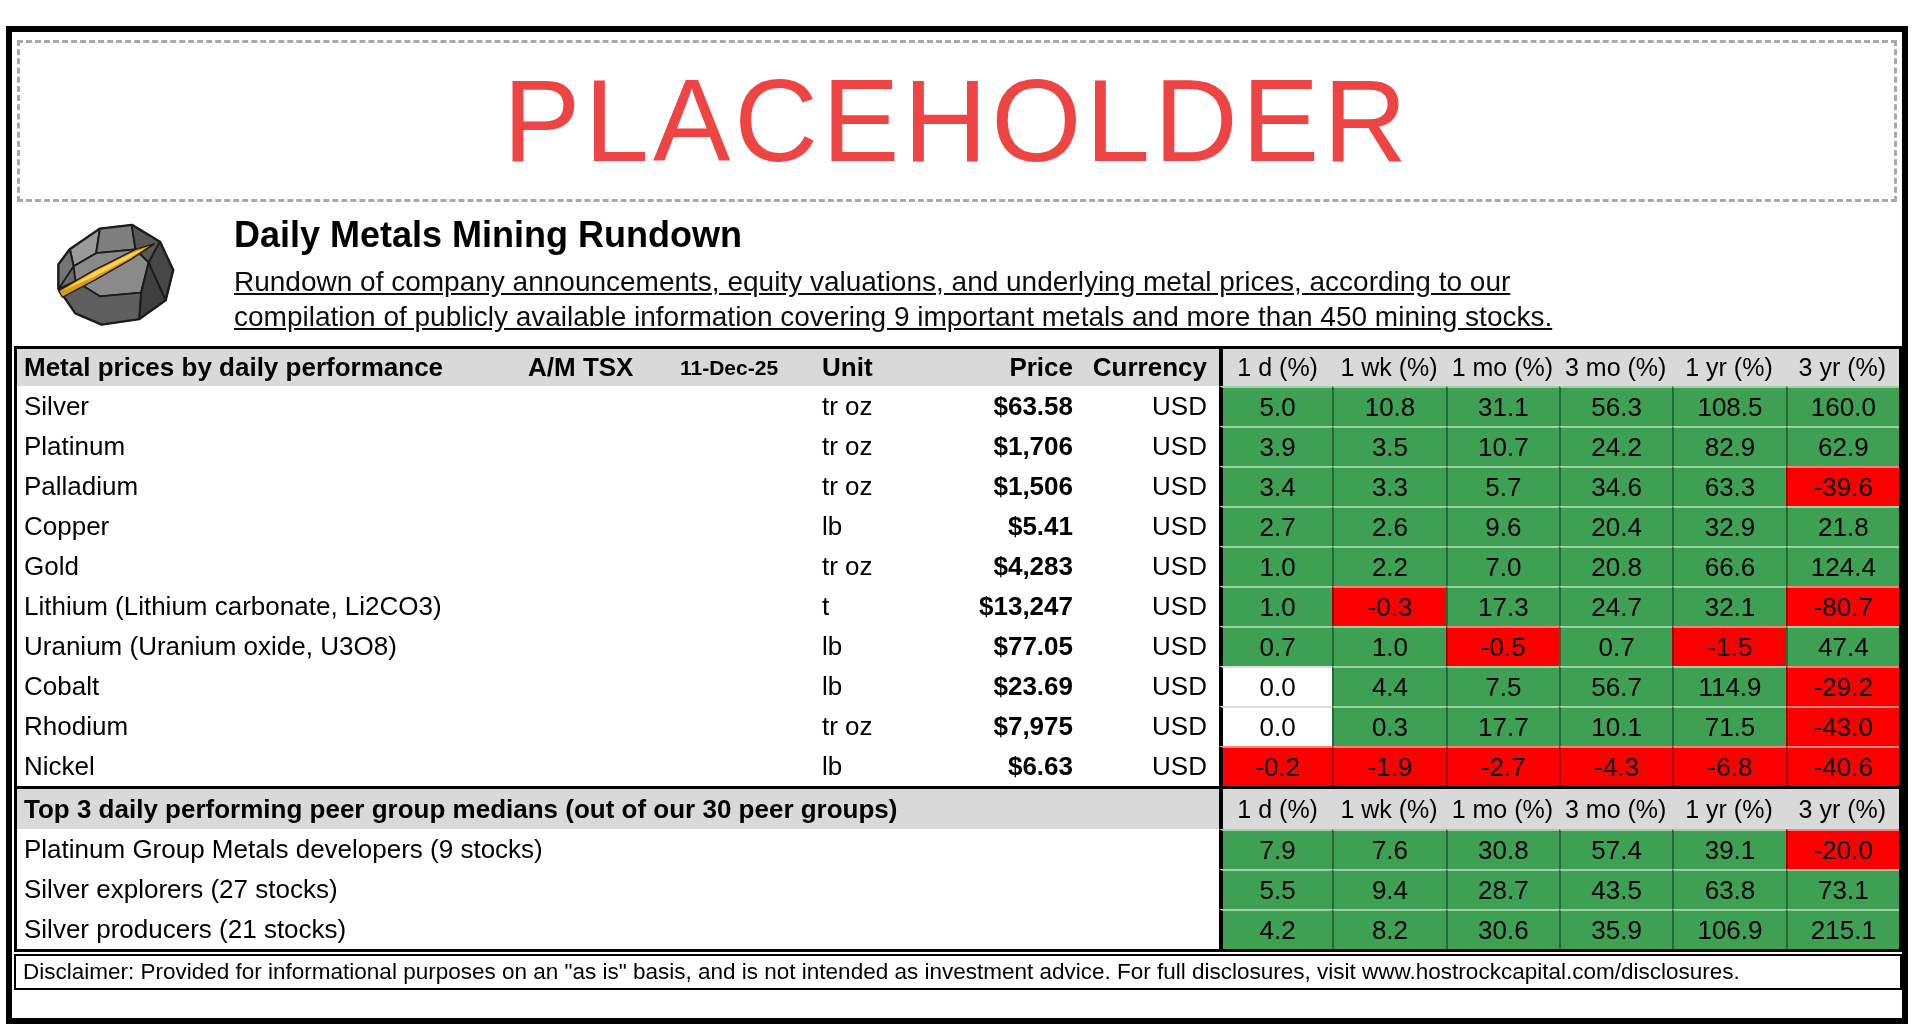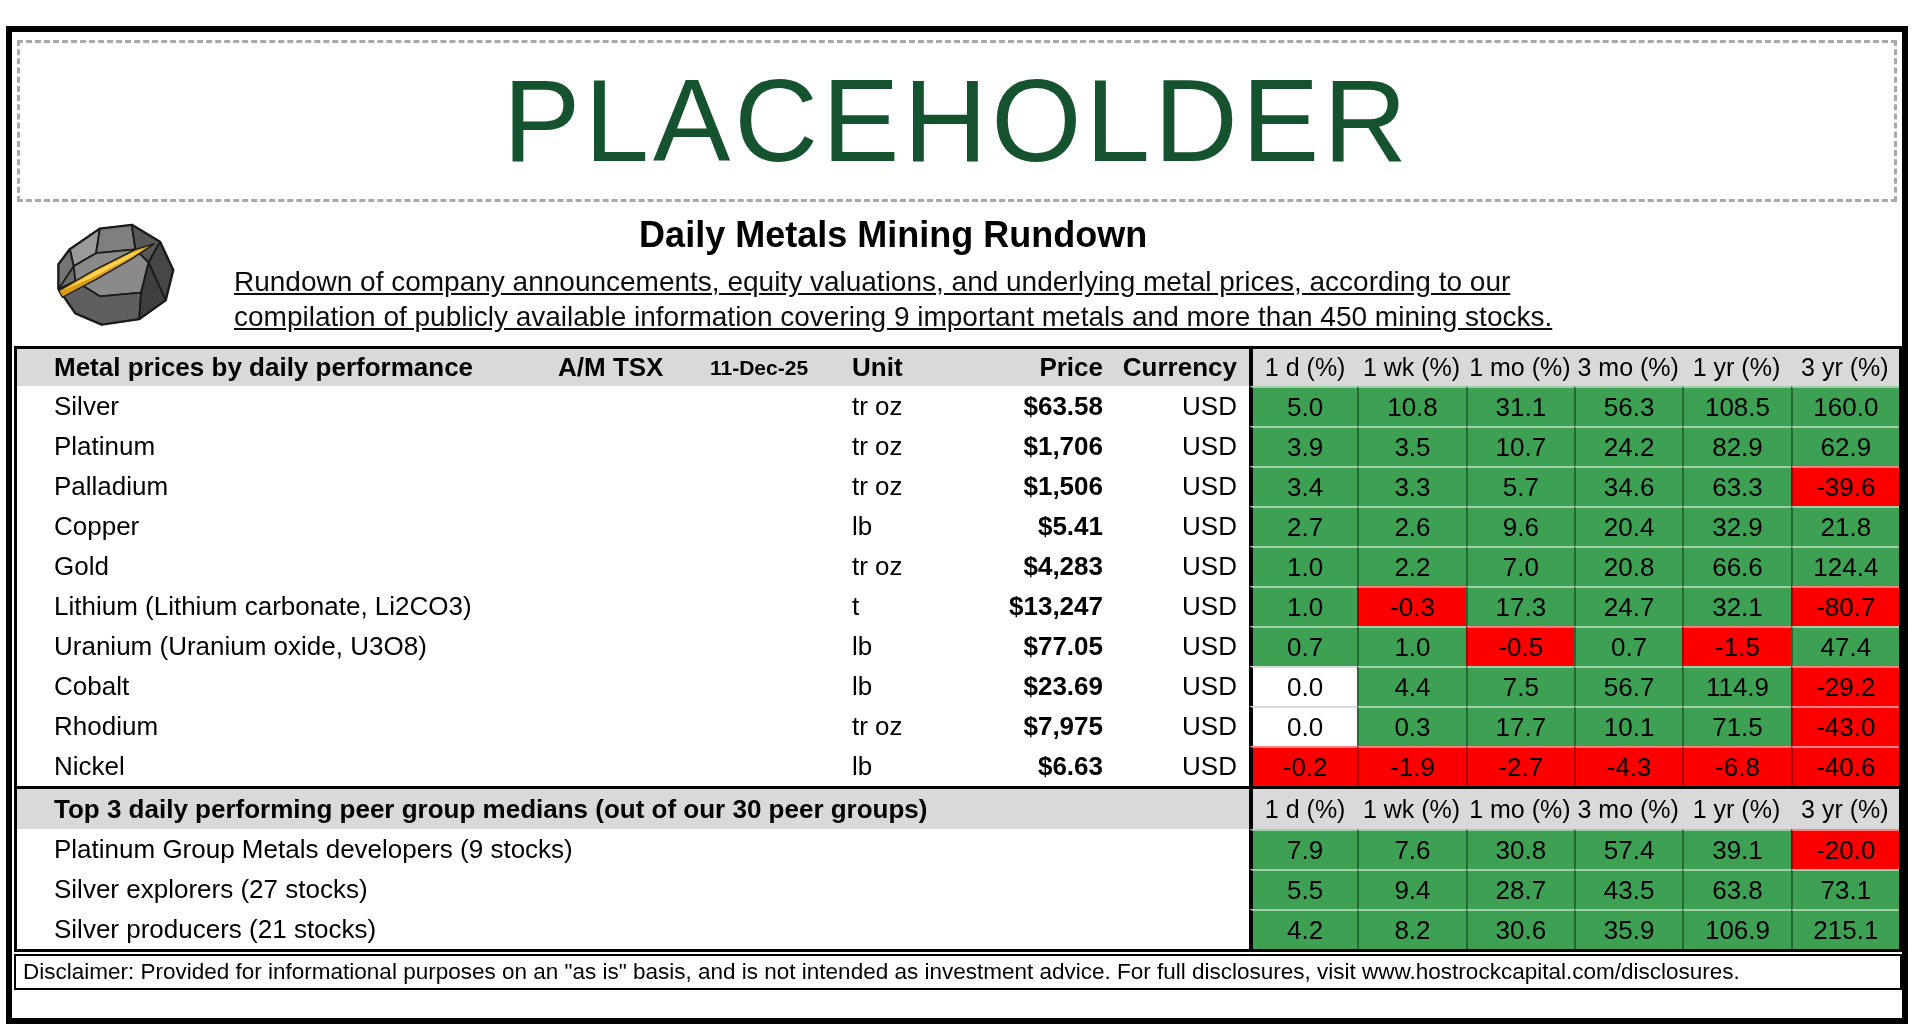--- a/index.html
+++ b/index.html
@@ -10,36 +10,35 @@
   }
   .frame{
     position:absolute;left:6px;top:26px;width:1902px;height:998px;
     border:6px solid #000;background:#fff;box-sizing:border-box;
   }
   
   .ph-box{
     margin:8px 5px 0 5px;height:162px;border:3px dashed #a9a9a9;
     display:flex;align-items:center;justify-content:center;box-sizing:border-box;
   }
-  .ph-text{font-size:116px;font-weight:400;color:#14532d;letter-spacing:4px;line-height:1;}
+  .ph-text{font-size:116px;font-weight:400;color:#ef4444;letter-spacing:4px;line-height:1;}
   
   .brand{display:flex;align-items:flex-start;margin:8px 0 0 26px;height:128px;}
   .logo{width:150px;height:122px;flex:0 0 auto;}
   .brand-text{margin-left:46px;}
-  .title{font-size:36px;font-weight:700;margin:4px 0 8px 0;text-align:center;}
+  .title{font-size:36px;font-weight:700;margin:4px 0 8px 0;}
   .subtitle{font-size:28px;line-height:35px;color:#0d0d0d;text-decoration:underline;}
   
   .tbl{
     margin:8px 0 0 2px;width:1888px;border:3px solid #000;box-sizing:border-box;background:#fff;
   }
   .grid{
     display:grid;
     grid-template-columns:487px 148px 150px 147px 128px 142px repeat(6,1fr);
     align-items:center;
-    padding-left:30px;
   }
   .hrow{height:37px;background:var(--head);font-weight:700;font-size:26px;}
   .hrow.sec2{border-top:3px solid #000;height:40px;}
   .trow{height:40px;font-size:26px;}
   .c{height:100%;display:flex;align-items:center;box-sizing:border-box;}
   .name{grid-column:1/4;padding-left:7px;}
   .wide-name{grid-column:1/7;padding-left:7px;}
   .exch{padding-left:24px;}
   .date{font-size:21px;padding-left:28px;}
   .unitc{padding-left:20px;}

